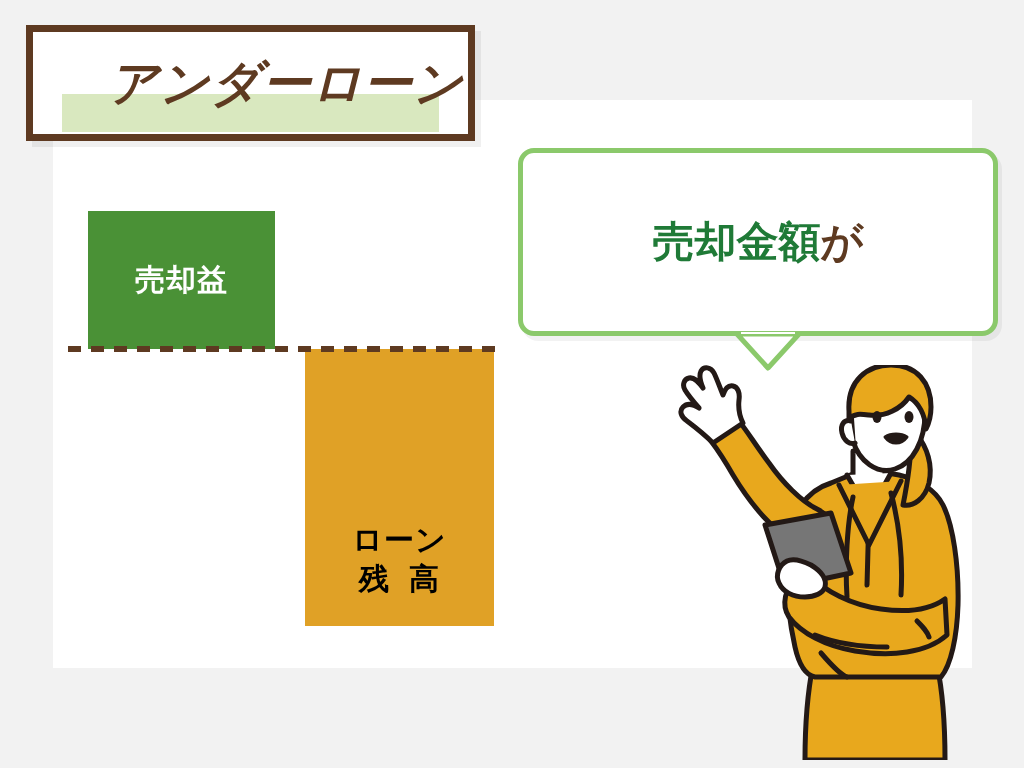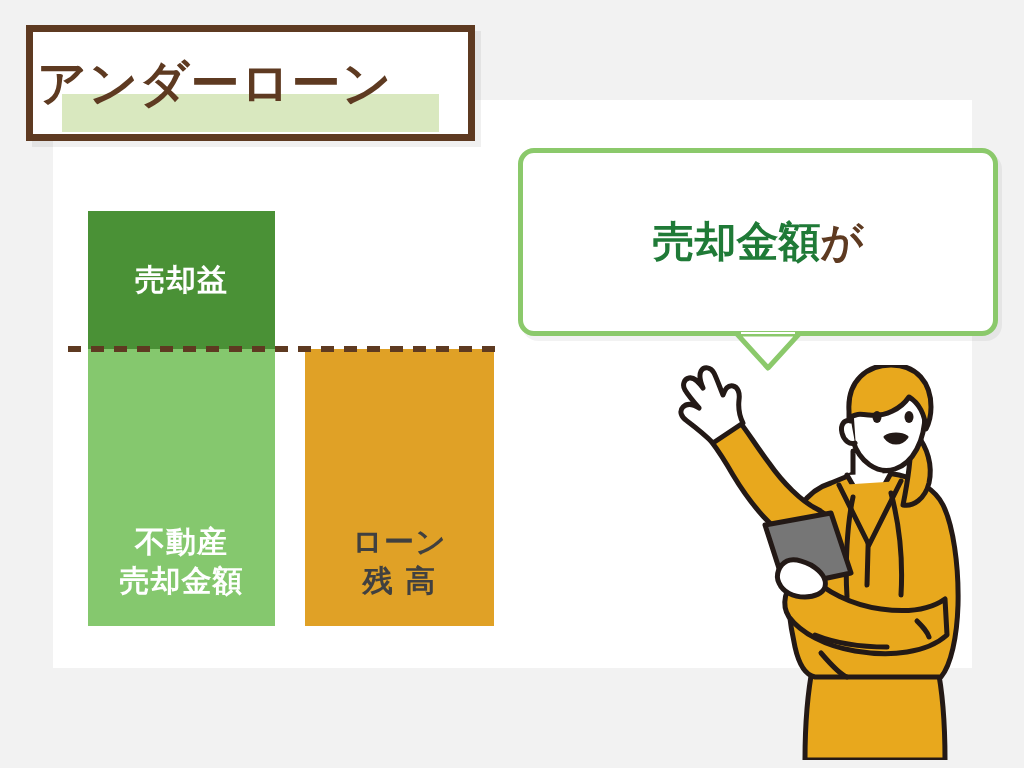--- a/index.html
+++ b/index.html
@@ -21,21 +21,21 @@
   
   .badge{
     position:absolute;left:26px;top:25px;width:449px;height:116px;
     background:#ffffff;
     border:7px solid #5e3a21;
     box-sizing:border-box;
     box-shadow:6px 6px 0 rgba(0,0,0,0.06);
   }
   .badge-inner{
     position:absolute;left:0;top:0;right:0;bottom:0;
-    display:flex;align-items:center;justify-content:flex-start;
+    display:flex;align-items:center;justify-content:flex-end;font-style:italic;
   }
   .badge-text{
     position:relative;
     font-size:49px;
     font-weight:bold;
     color:#5e3a21;
     letter-spacing:1px;
     line-height:1;
     padding:0 4px;
     white-space:nowrap;
@@ -82,28 +82,29 @@
     text-align:center;
     letter-spacing:1px;
     padding-bottom:26px;
     white-space:pre-line;
   }
   .bar-loan{
     left:305px;top:349px;width:189px;height:277px;
     background:#e0a126;
   }
   .bar-loan .bar-label{
-    color:#404040;
+    color:#000000;
     font-size:30px;
     font-weight:bold;
     line-height:1.28;
     text-align:center;
     letter-spacing:1px;
     padding-bottom:26px;
     white-space:pre-line;
+    font-family:Liberation Mono, monospace;
   }
 
   
   .dash-line{
     position:absolute;
     left:68px;top:346px;width:436px;height:6px;
     background-image:repeating-linear-gradient(
       to right,
       #5e3a21 0px, #5e3a21 13px,
       rgba(0,0,0,0) 13px, rgba(0,0,0,0) 23px);
@@ -138,24 +139,20 @@
 <body>
 
 <div id="stage">
 
   <div class="panel"></div>
 
   <div class="bar bar-profit">
     <span class="bar-label">売却益</span>
   </div>
 
-  <div class="bar bar-sale">
-    <span class="bar-label">不動産
-売却金額</span>
-  </div>
 
   <div class="bar bar-loan">
     <span class="bar-label">ローン
 残 高</span>
   </div>
 
   <div class="dash-line"></div>
 
   <div class="badge">
     <div class="badge-hl"></div>

